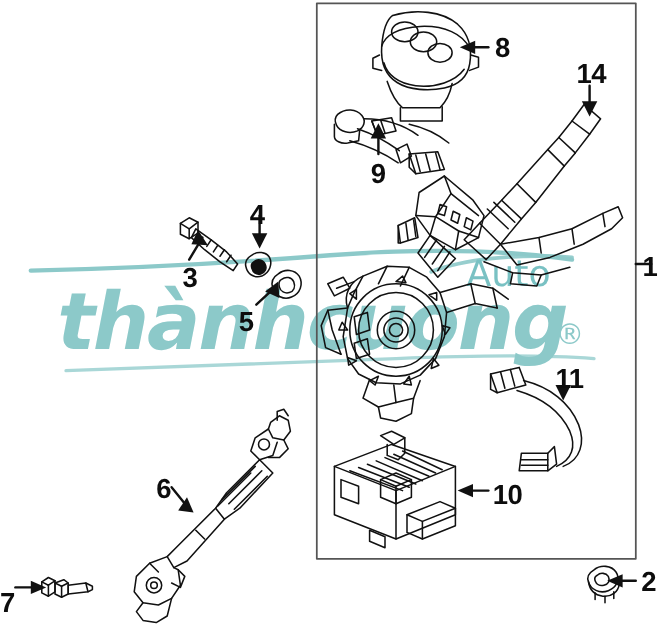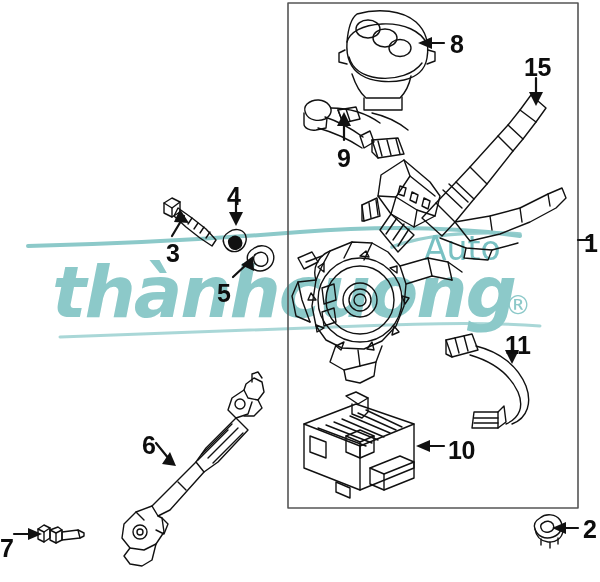--- a/index.html
+++ b/index.html
@@ -359,15 +359,15 @@
   <div class="callout" style="left:583px; top:517px;">2</div>
   <div class="callout" style="left:166px; top:241px;">3</div>
   <div class="callout" style="left:227px; top:184px;">4</div>
   <div class="callout" style="left:217px; top:281px;">5</div>
   <div class="callout" style="left:142px; top:433px;">6</div>
   <div class="callout" style="left:0px;   top:536px;">7</div>
   <div class="callout" style="left:450px; top:32px;">8</div>
   <div class="callout" style="left:337px; top:146px;">9</div>
   <div class="callout" style="left:448px; top:438px;text-align:right;">10</div>
   <div class="callout" style="left:505px; top:333px;">11</div>
-  <div class="callout" style="left:524px; top:55px;">15</div>
+  <div class="callout" style="left:524px; top:55px;">14</div>
 
 </div>
 
 </body></html>

